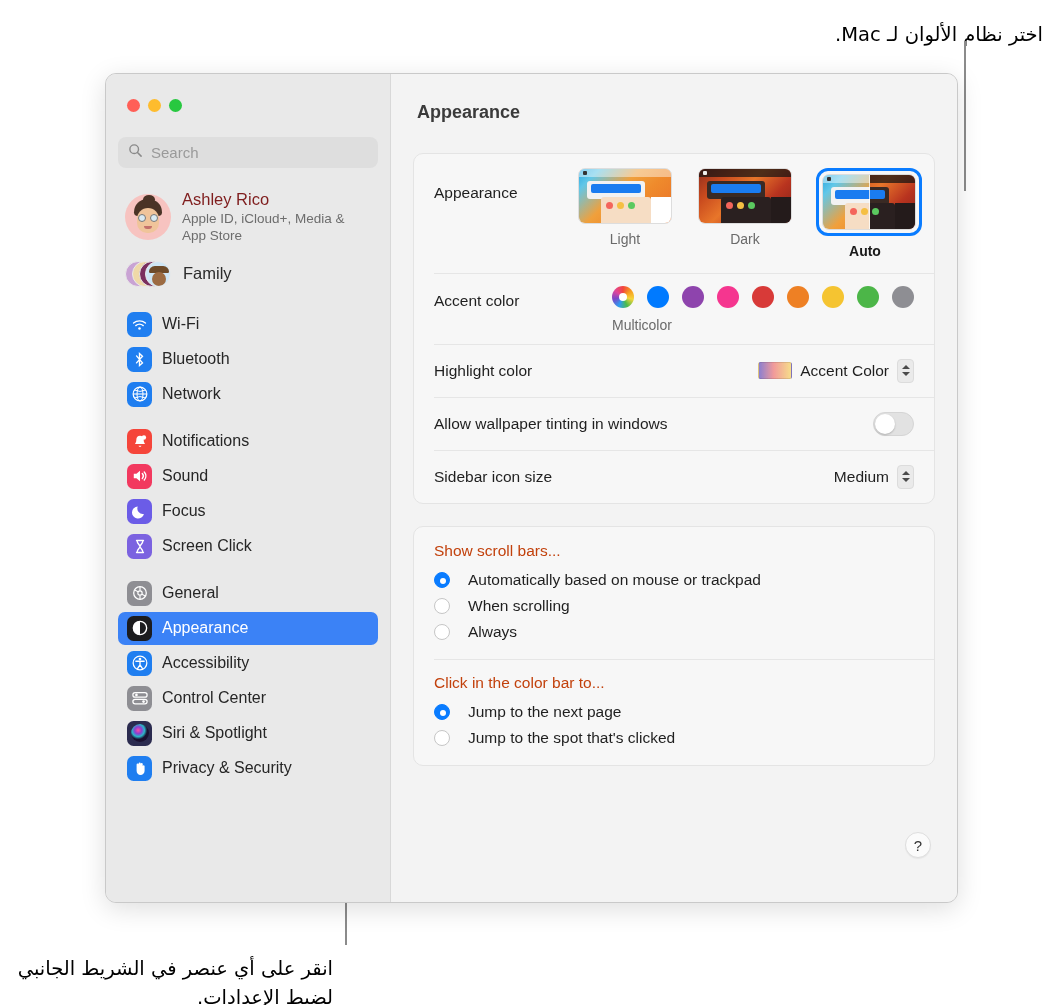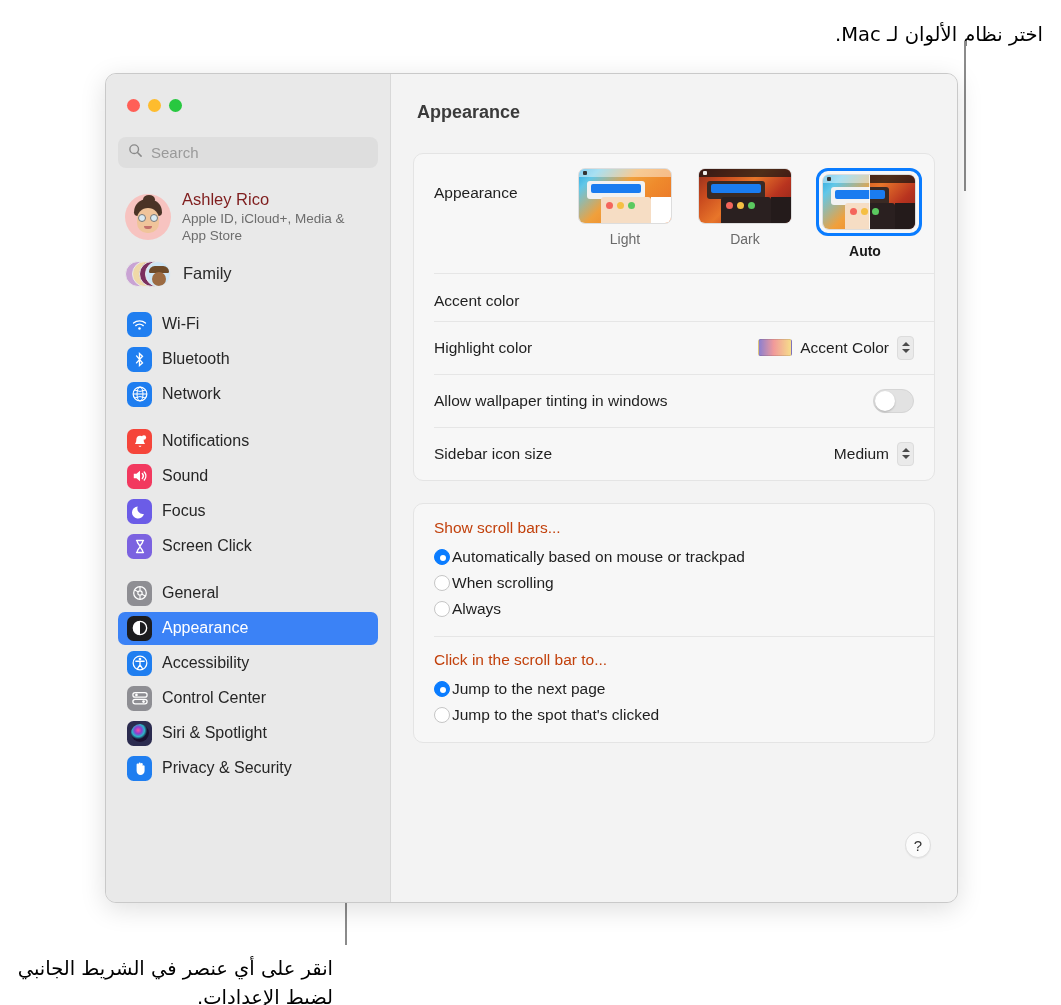--- a/index.html
+++ b/index.html
@@ -247,21 +247,21 @@
     width: 20px; height: 20px; border-radius: 50%;
     background: #fff; box-shadow: 0 1px 2px rgba(0,0,0,0.22);
   }
 
   
   .radio-section { padding: 15px 20px 14px 20px; position: relative; }
   .radio-section + .radio-section::before {
     content:""; position:absolute; left:20px; right:0; top:0; height:1px; background:#e6e6e6;
   }
   .radio-head { font-size: 15.5px; color: #c2410c; margin-bottom: 7px; }
-  .radio-item { display: flex; align-items: center; gap: 2px; height: 26px; cursor: pointer; }
+  .radio-item { display: flex; align-items: center; gap: 18px; height: 26px; cursor: pointer; }
   .radio {
     width: 16px; height: 16px; border-radius: 50%;
     background: #fff; border: 1px solid #c6c6c6; flex: 0 0 16px;
     position: relative;
   }
   .radio.on { background: #0a7cff; border-color: #0a7cff; }
   .radio.on::after {
     content:""; position:absolute; left:5px; top:5px;
     width:6px; height:6px; border-radius:50%; background:#fff;
   }
@@ -538,20 +538,34 @@
   <div class="dot d3"></div>
                       </div>
                     </div>
                 <div class="tsplit"></div>
                   </div></span><div class="theme-caption">Auto</div></div>
             </div>
         </div>
 
         <div class="row" id="row-accent">
           <div class="row-label">Accent color</div>
+          <div class="accent-wrap">
+            <div class="swatches" id="swatches">
+                <div class="sw multi"></div>
+                <div class="sw" style="background: rgb(0, 122, 255);"></div>
+                <div class="sw" style="background: rgb(142, 68, 173);"></div>
+                <div class="sw" style="background: rgb(245, 54, 143);"></div>
+                <div class="sw" style="background: rgb(216, 58, 56);"></div>
+                <div class="sw" style="background: rgb(238, 128, 36);"></div>
+                <div class="sw" style="background: rgb(245, 196, 49);"></div>
+                <div class="sw" style="background: rgb(76, 182, 72);"></div>
+                <div class="sw" style="background: rgb(142, 142, 147);"></div>
+              </div>
+            <div class="accent-caption">Multicolor</div>
+          </div>
         </div>
 
         <div class="row row-simple">
           <div class="row-label">Highlight color</div>
           <div class="value-area">
             <div class="grad-chip"></div>
             <div class="value-text">Accent Color</div>
             <div class="stepper">
               <div class="chev up"></div>
                 <div class="chev dn"></div>
@@ -590,21 +604,21 @@
                 <div class="radio"></div>
        <div class="radio-label">When scrolling</div>
               </div>
               <div class="radio-item">
                 <div class="radio"></div>
        <div class="radio-label">Always</div>
               </div>
             </div>
         </div>
         <div class="radio-section">
-          <div class="radio-head">Click in the scroll bar to...</div>
+          <div class="radio-head">Click in the color bar to...</div>
           <div id="click-opts">
               <div class="radio-item">
                 <div class="radio on"></div>
        <div class="radio-label">Jump to the next page</div>
               </div>
               <div class="radio-item">
                 <div class="radio"></div>
        <div class="radio-label">Jump to the spot that's clicked</div>
               </div>
             </div>

